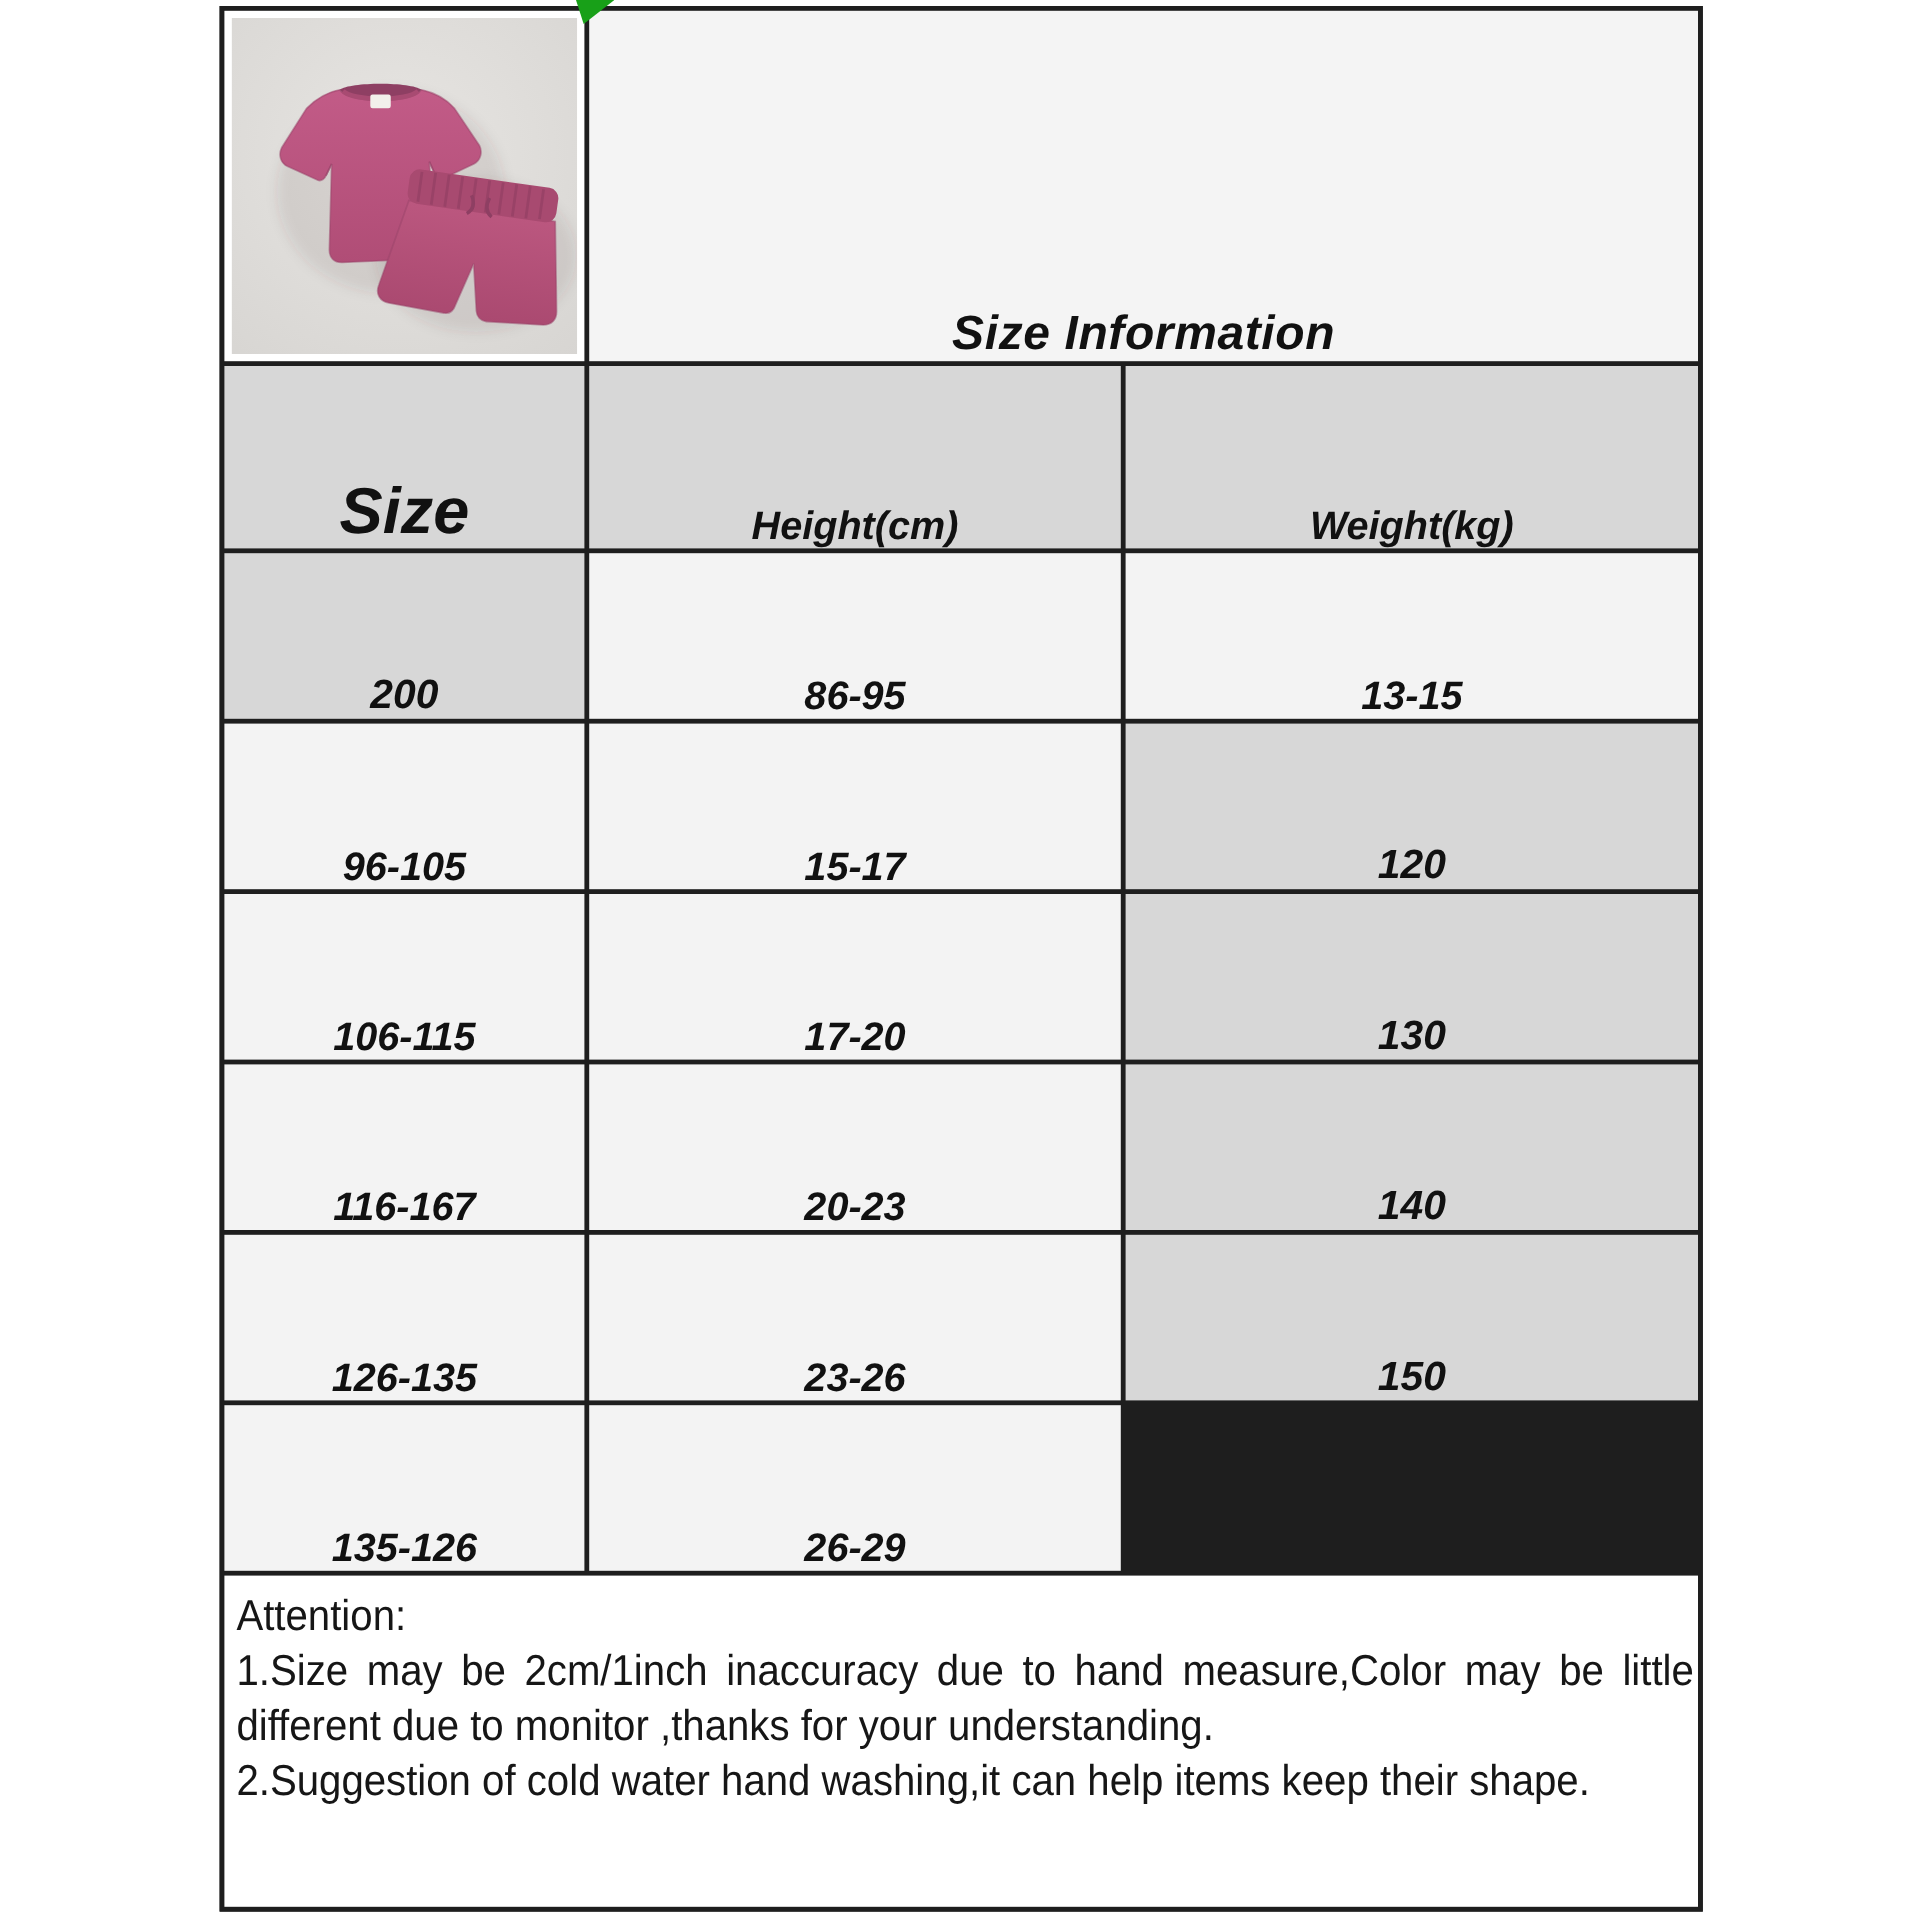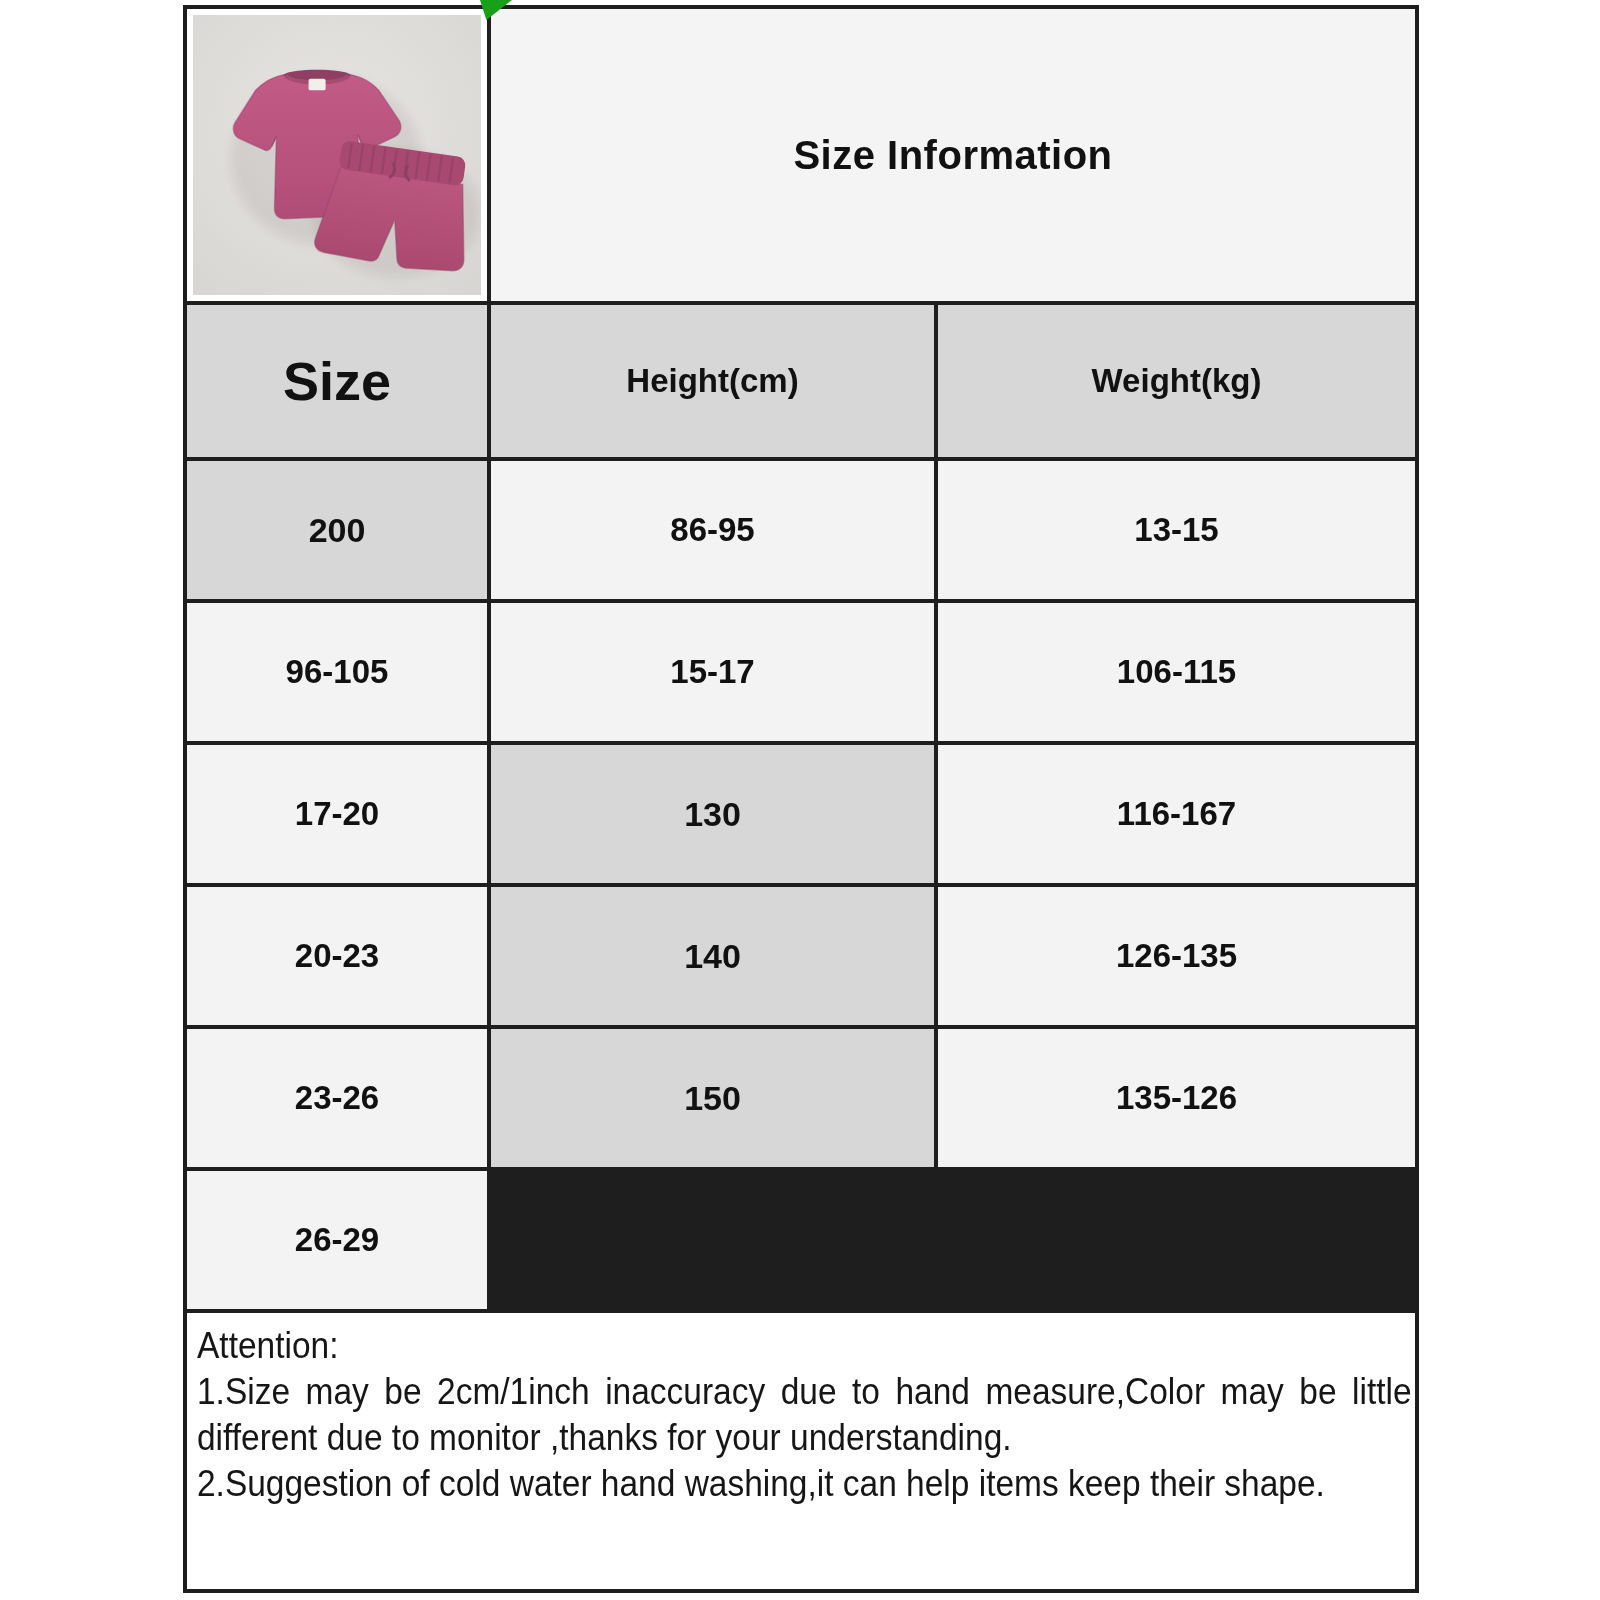--- a/index.html
+++ b/index.html
@@ -16,23 +16,24 @@
     width:1236px;height:1588px;
     box-sizing:border-box;
     border:4px solid #1e1e1e;
     background:#1e1e1e;
     display:grid;
     grid-template-columns:300px 443px 1fr;
     grid-template-rows:292px 152px repeat(6,138px) 1fr;
     gap:4px;
   }
   .c{
-    display:flex;align-items:center;justify-content:center;
+    display:flex;align-items:flex-end;justify-content:center;
     background:#f3f3f3;
     overflow:hidden;
+    font-style:italic;
   }
   .photo-cell{background:#ffffff;padding:6px;display:block;box-sizing:border-box;}
   .photo-cell svg{width:100%;height:100%;display:block;}
   .title-cell{grid-column:2 / 4;background:#f4f4f4;}
   .title-text{font-size:40px;font-weight:bold;letter-spacing:0.5px;}
   .th{background:#d7d7d7;font-weight:bold;font-size:33px;}
   .th-size{font-size:54px;}
   .size-col{background:#d7d7d7;font-weight:bold;font-size:34px;}
   .val{font-weight:bold;font-size:33px;}
   .attention-cell{
@@ -112,20 +113,21 @@
     <div class="c th">Height(cm)</div>
     <div class="c th">Weight(kg)</div>
 
     <div class="c size-col">200</div>
     <div class="c val">86-95</div>
     <div class="c val">13-15</div>
 
     <div class="c val">96-105</div>
     <div class="c val">15-17</div>
 
+    <div class="c size-col">120</div>
     <div class="c val">106-115</div>
     <div class="c val">17-20</div>
 
     <div class="c size-col">130</div>
     <div class="c val">116-167</div>
     <div class="c val">20-23</div>
 
     <div class="c size-col">140</div>
     <div class="c val">126-135</div>
     <div class="c val">23-26</div>

